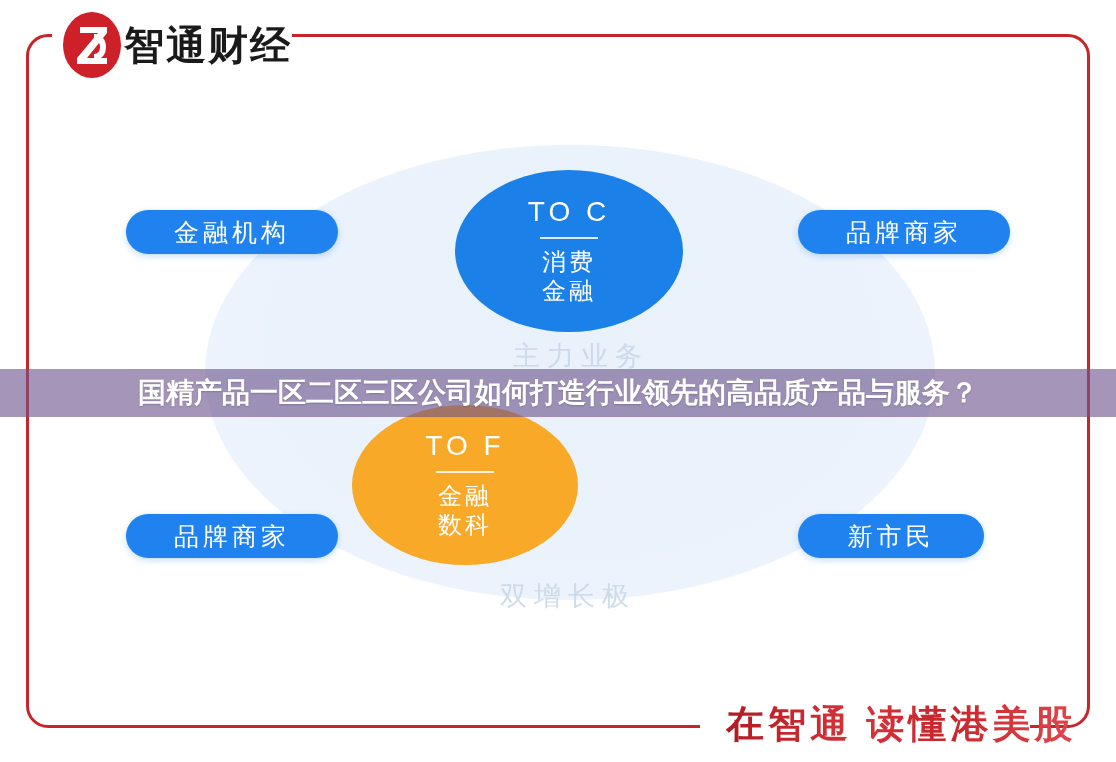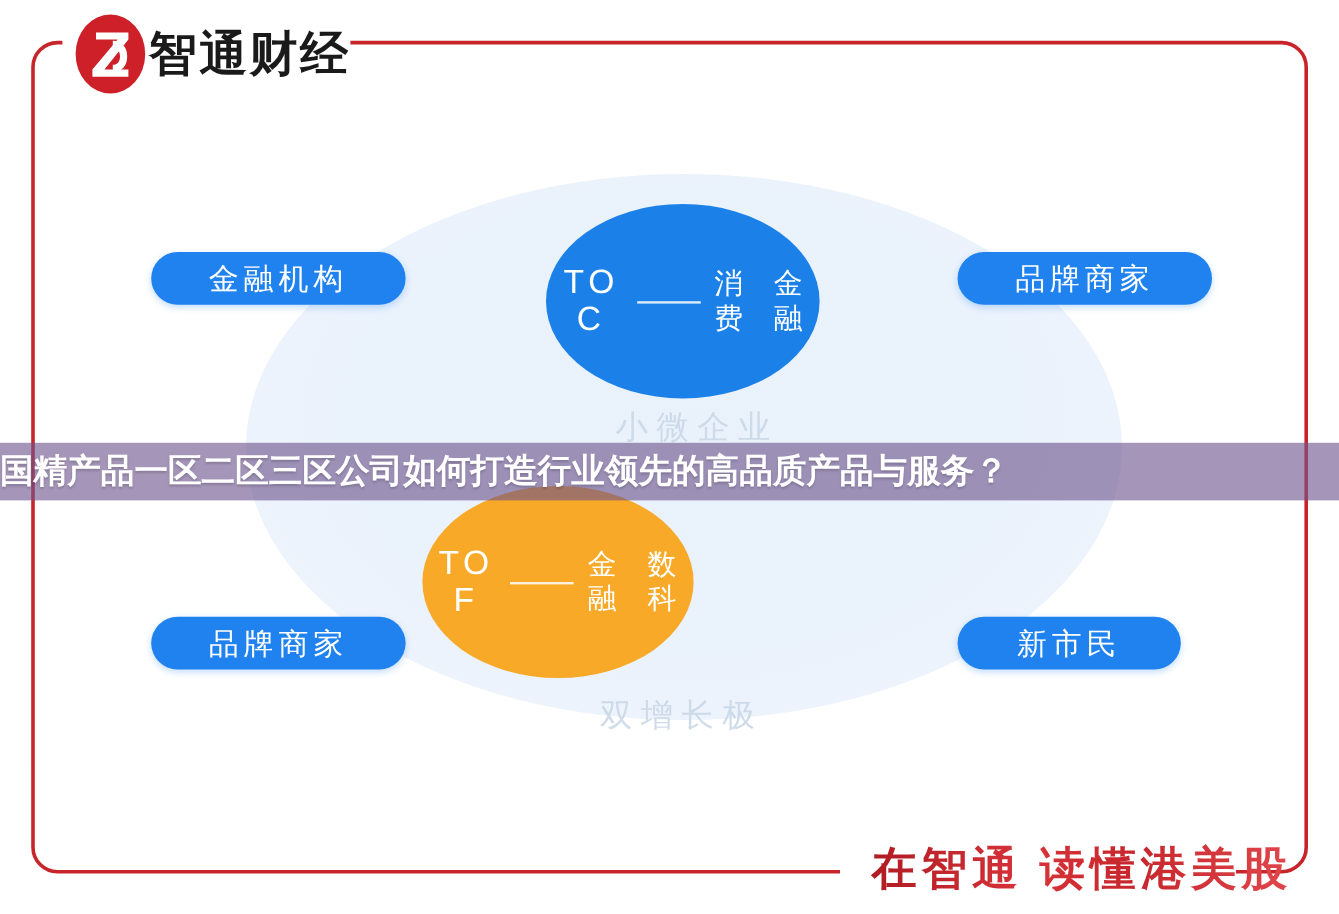--- a/index.html
+++ b/index.html
@@ -57,21 +57,21 @@
     left:205px; top:35px;
     width:730px; height:455px;
     border-radius:50%;
     background:radial-gradient(ellipse at 50% 45%, #e9f1fb 0%, #eaf2fc 55%, #eef4fc 78%, #f6fafd 100%);
   }
 
   .bubble {
     position:absolute;
     border-radius:50%;
     display:flex;
-    flex-direction:row;
+    flex-direction:column;
     align-items:center;
     justify-content:center;
     color:#ffffff;
     text-align:center;
   }
   .bubble .eng {
     font-size:28px;
     letter-spacing:4px;
     font-weight:400;
     line-height:1.1;
@@ -136,20 +136,21 @@
   #pill-newc  { left:798px; top:404px; width:186px; }
 
   
   #banner {
     position:absolute;
     left:0; top:369px;
     width:1116px; height:48px;
     background:rgba(110,84,140,.62);
     display:flex;
     align-items:center;
+    justify-content:center;
     z-index:20;
   }
   #banner-text {
     color:#ffffff;
     font-size:28px;
     font-weight:700;
     letter-spacing:0px;
     white-space:nowrap;
     text-shadow:0 1px 2px rgba(0,0,0,.18);
   }
@@ -184,21 +185,21 @@
       <path d="M34 24 C42 24 46 30 46 37 C46 45 41 50 34 50 L34 44 C38 44 40 41 40 37 C40 33 38 30 34 30 Z" fill="#ffffff"></path>
     </svg>
   </div>
   <div id="logo-text">智通财经</div>
 </div>
 
 <div id="diagram">
 
   <div id="halo"></div>
 
-  <div class="watermark" id="wm-top">小微企业</div>
+  <div class="watermark" id="wm-top">主力业务</div>
   <div class="watermark" id="wm-bottom">双增长极</div>
 
   <div class="bubble" id="bub-toc">
     <div class="eng">TO C</div>
     <div class="rule"></div>
     <div class="cn">消费</div>
     <div class="cn">金融</div>
   </div>
 
   <div class="bubble" id="bub-tof">

